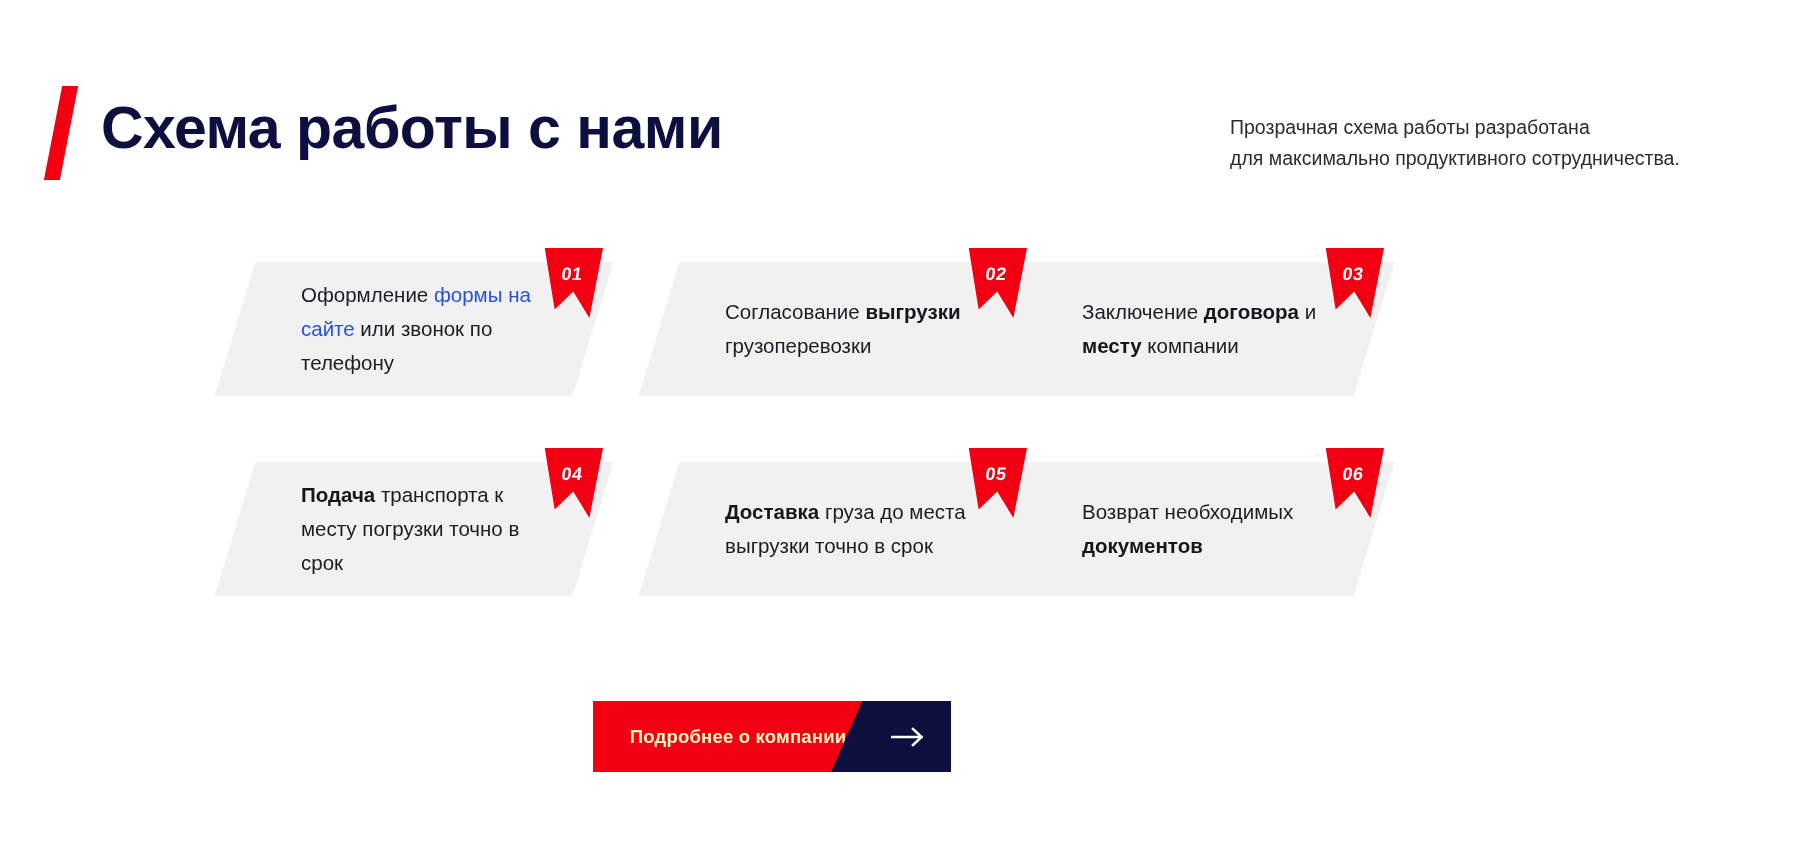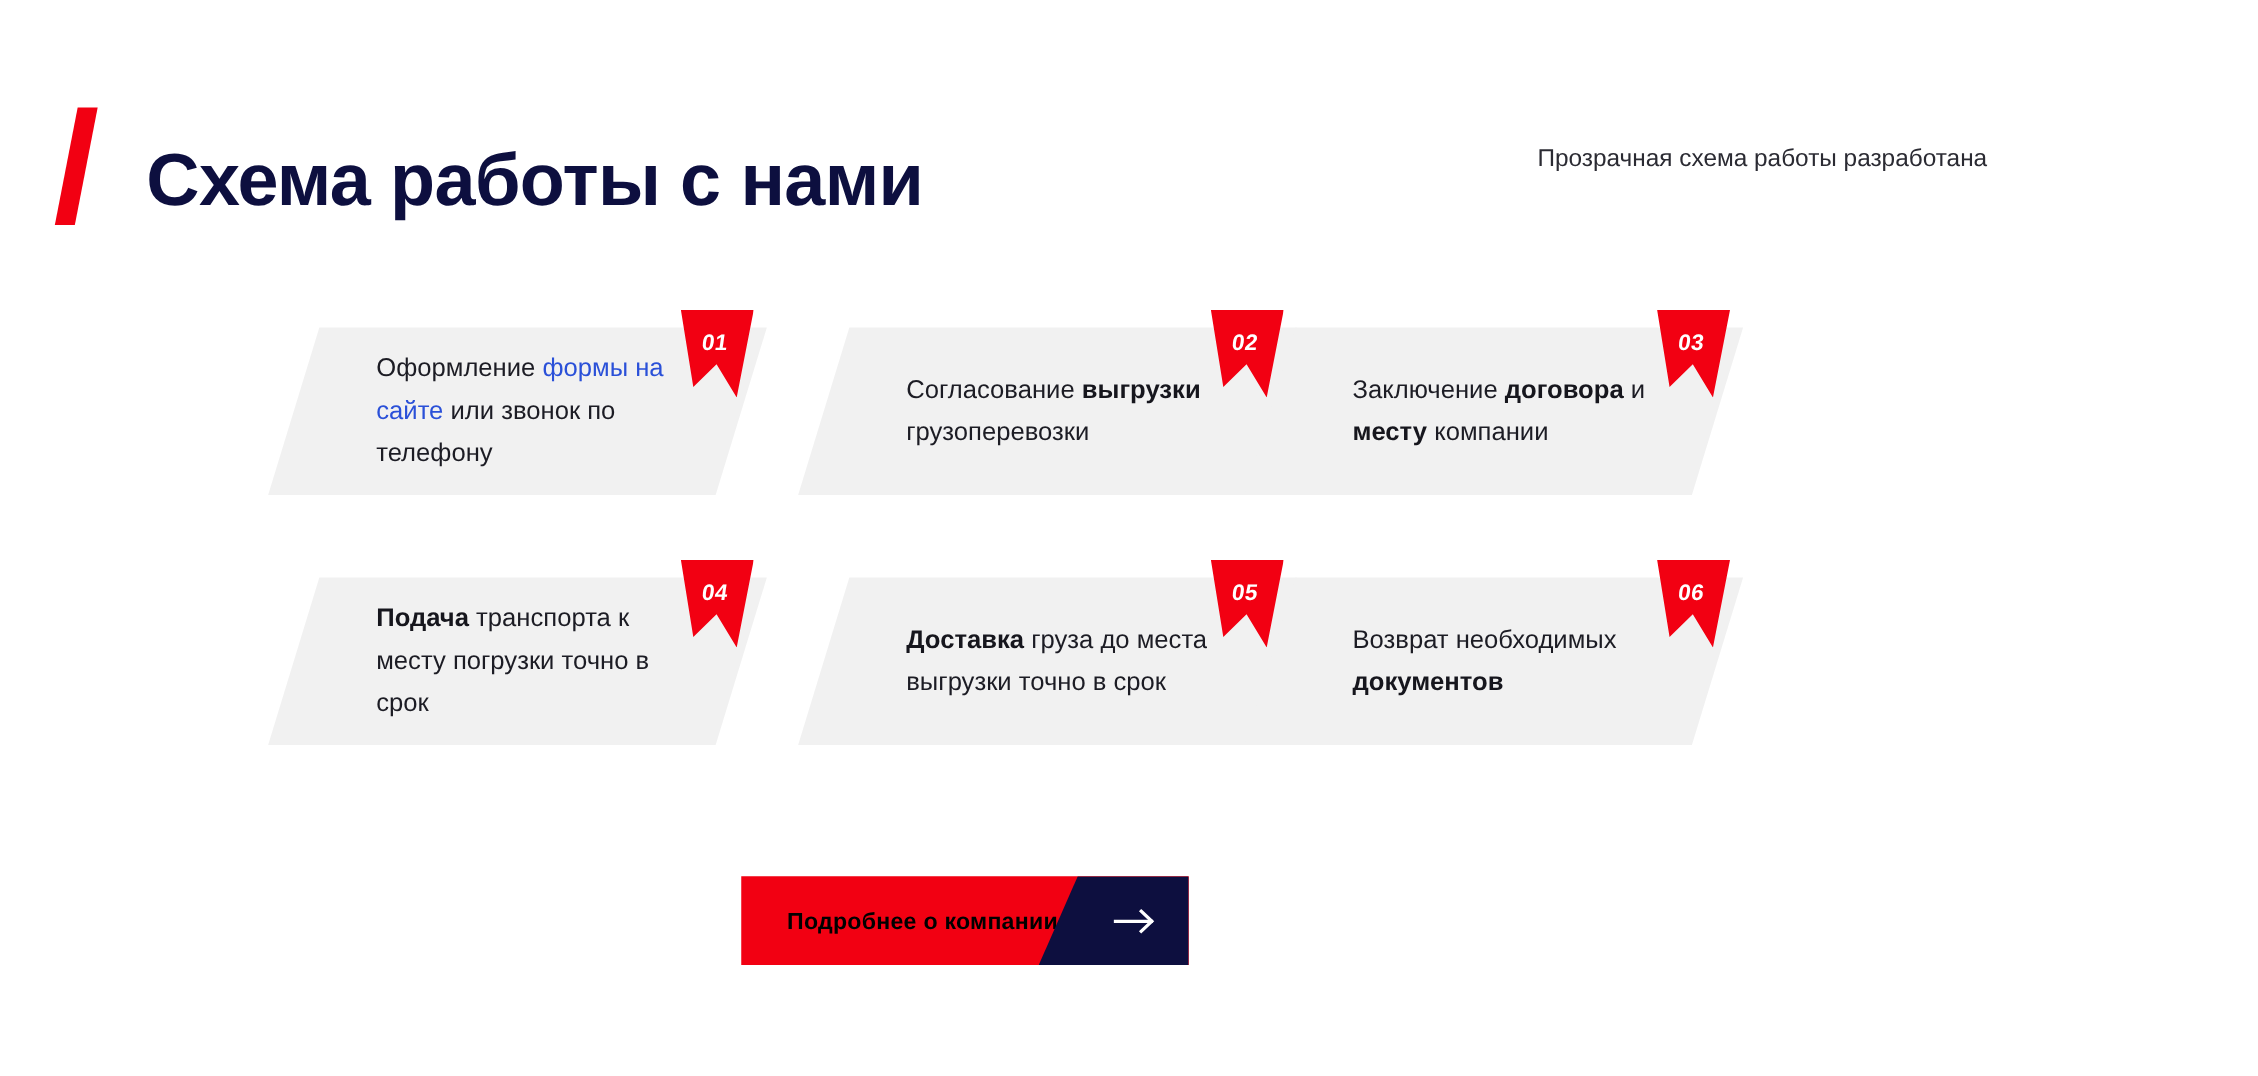--- a/index.html
+++ b/index.html
@@ -30,21 +30,21 @@
     top: 86px;
     width: 16px;
     height: 94px;
     background: #f20012;
     transform: skewX(-11deg);
   }
   .page-title {
     position: absolute;
     left: 101px;
     top: 89px;
-    margin: 16px;
+    margin: 0;
     font-size: 59px;
     line-height: 78px;
     font-weight: 700;
     letter-spacing: -0.5px;
     color: #0d0f3f;
     white-space: nowrap;
   }
   .subtitle {
     position: absolute;
     right: 56px;
@@ -149,21 +149,21 @@
   }
   .cta-label {
     position: absolute;
     left: 0;
     top: 0;
     width: 290px;
     height: 71px;
     display: flex;
     align-items: center;
     justify-content: center;
-    color: #000000;
+    color: #fef9c3;
     font-size: 18.5px;
     font-weight: 700;
     letter-spacing: 0.2px;
   }
   .cta-arrow-block {
     position: absolute;
     right: 0;
     top: 0;
     width: 120px;
     height: 71px;
@@ -182,20 +182,21 @@
   }
 </style>
 </head>
 <body>
 
 <div class="header">
   <div class="accent-bar"></div>
   <h1 class="page-title">Схема работы с нами</h1>
   <div class="subtitle">
     <span>Прозрачная схема работы разработана</span>
+    <span>для максимально продуктивного сотрудничества.</span>
   </div>
 </div>
 
 <div class="cards">
 
   <div class="card-row row-1">
     <div class="card col-1">
       <div class="card-shape"></div>
       <div class="card-text"><span>Оформление </span><span class="link">формы на сайте</span><span> или звонок по телефону</span></div>
       <div class="badge">

